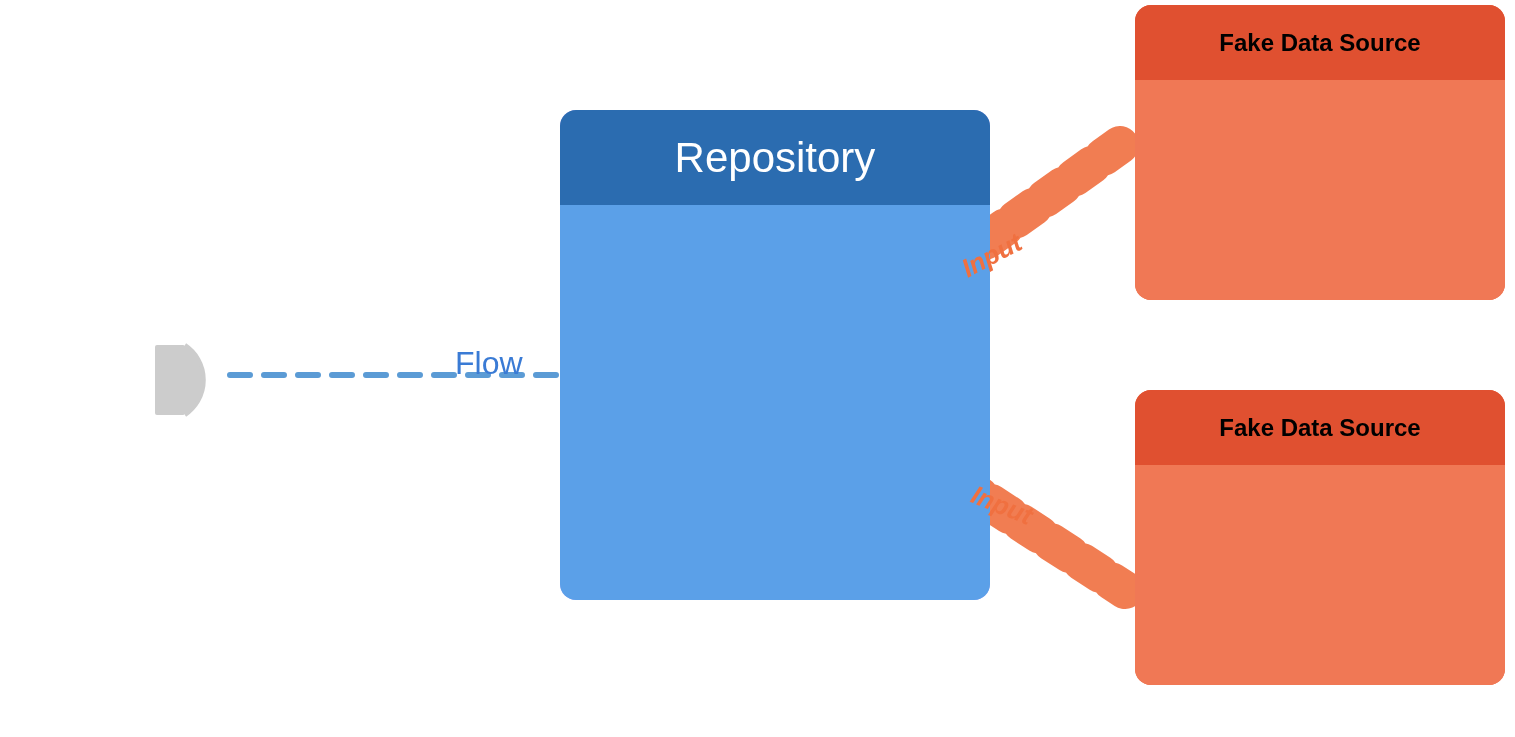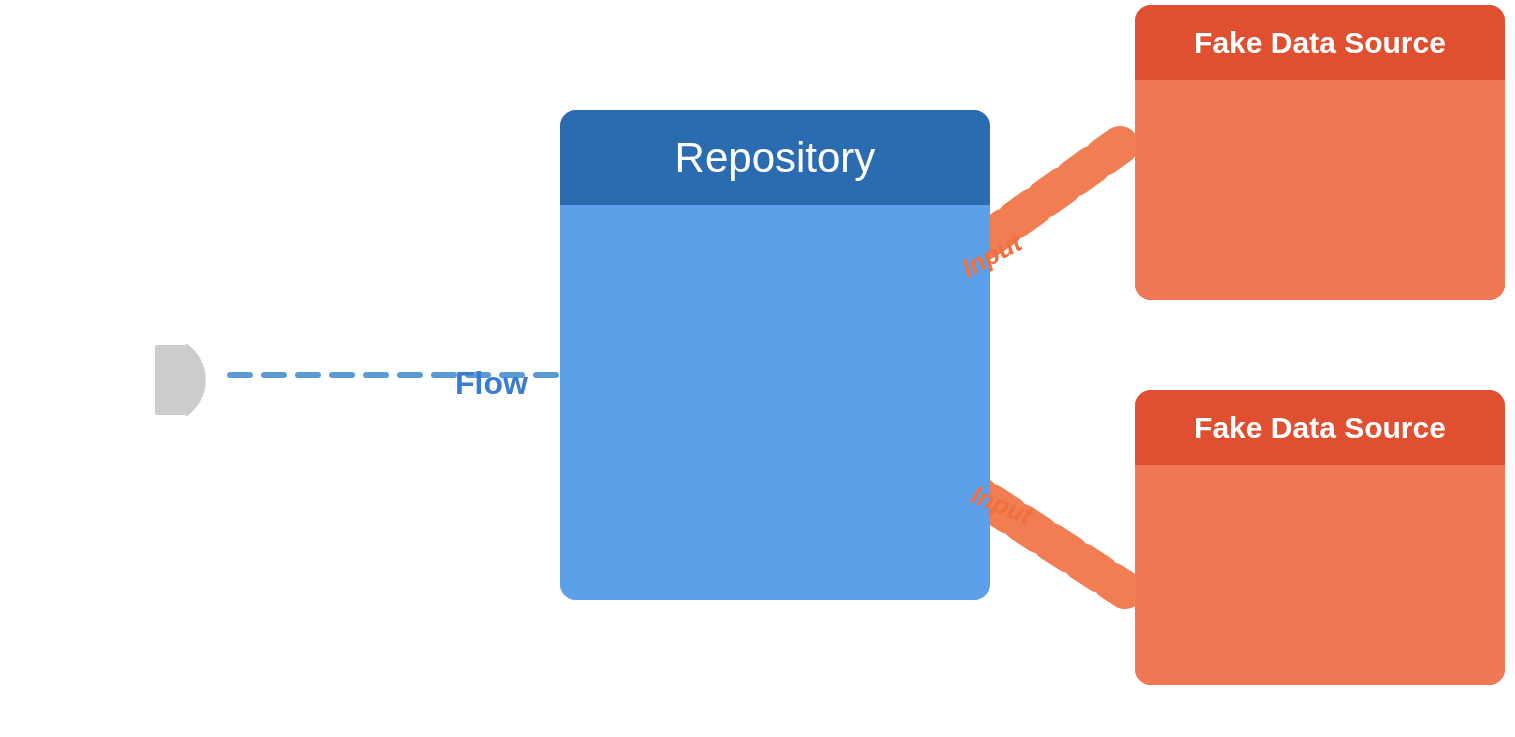--- a/index.html
+++ b/index.html
@@ -107,22 +107,22 @@
     }
     .fake-header {
       background: #e05030;
       width: 100%;
       height: 75px;
       display: flex;
       align-items: center;
       justify-content: center;
     }
     .fake-header-label {
-      color: #ffffff;
-      font-size: 30px;
+      color: #000000;
+      font-size: 24px;
       font-weight: 600;
     }
     .fake-body {
       width: 100%;
       height: calc(100% - 75px);
       background: #f07855;
       position: relative;
       display: flex;
       align-items: center;
       justify-content: flex-end;
@@ -139,22 +139,21 @@
       pointer-events: none;
     }
 
     
     .flow-label {
       position: absolute;
       left: 455px;
       top: 345px;
       color: #3a7bd5;
       font-size: 32px;
-      font-weight: 700;
-      margin-top: 20px;
+      font-weight: 400;
     }
 
     
     .input-label-top {
       position: absolute;
       color: #f07040;
       font-size: 26px;
       font-weight: 600;
       font-style: italic;
       left: 960px;

